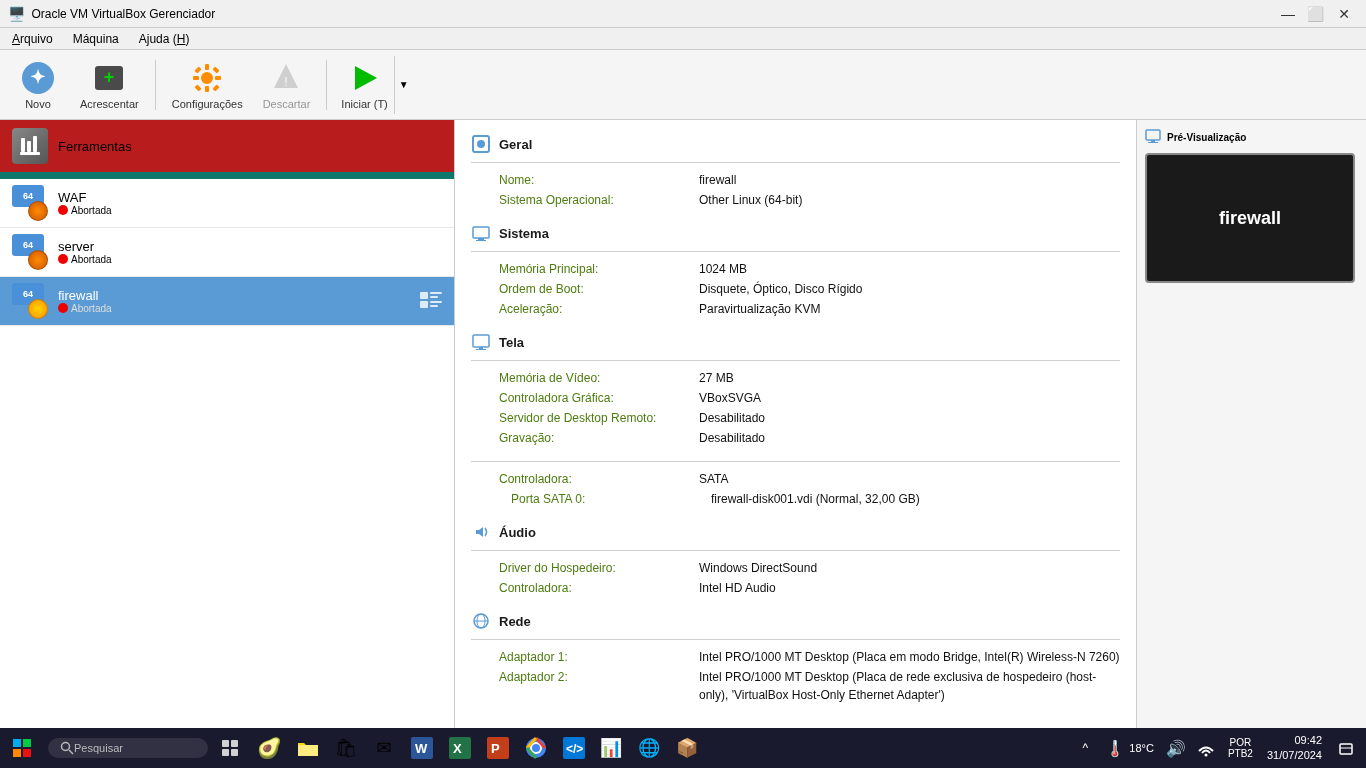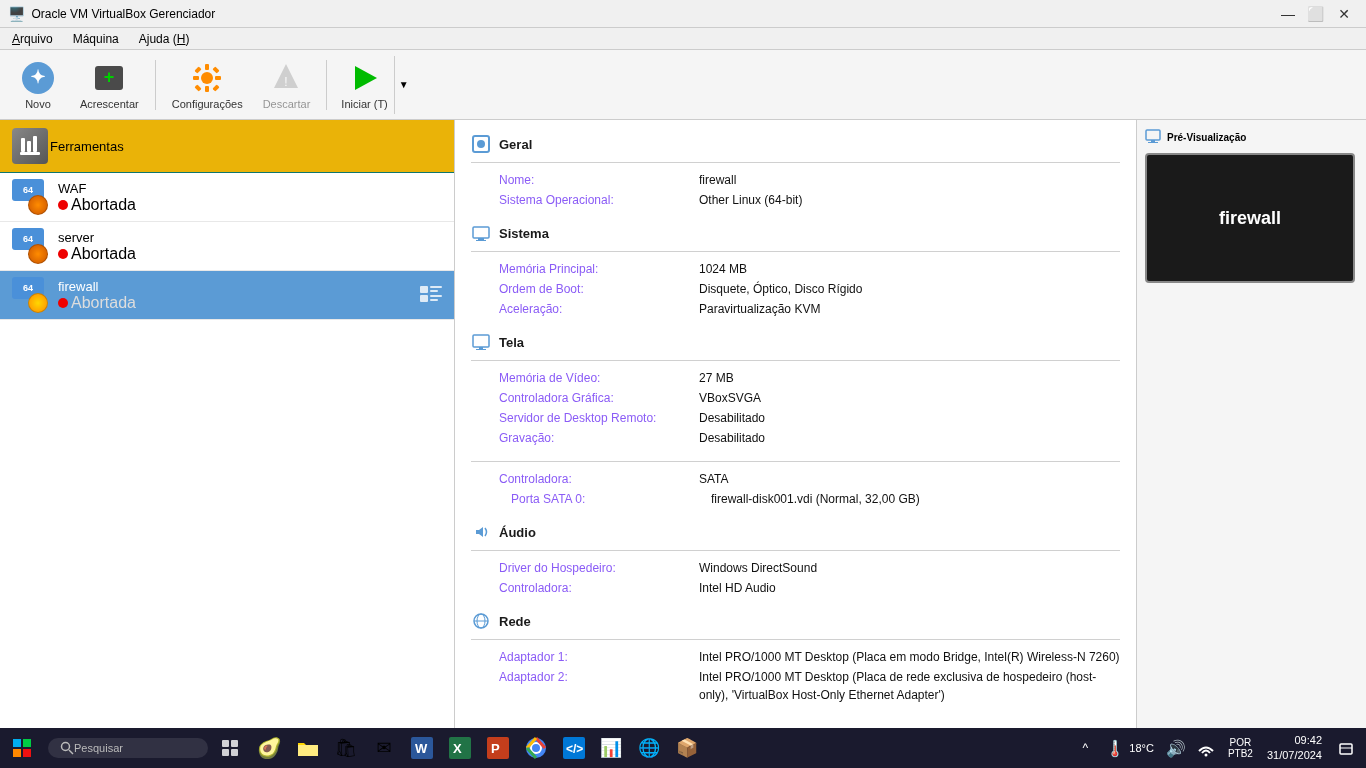--- a/index.html
+++ b/index.html
@@ -114,23 +114,23 @@
       padding: 0 4px;
       font-size: 10px;
       border-left: 1px solid #ccc;
     }
 
     
     .sidebar-header {
       display: flex;
       align-items: center;
       padding: 8px 12px;
-      background: #eab308;
-      border-bottom: 1px solid #0f766e;
-      gap: 2px;
+      background: #b91c1c;
+      border-bottom: 7px solid #0f766e;
+      gap: 10px;
       cursor: pointer;
     }
     .tools-icon {
       width: 36px;
       height: 36px;
       background: linear-gradient(135deg, #888, #555);
       border-radius: 4px;
       display: flex;
       align-items: center;
       justify-content: center;
@@ -178,21 +178,21 @@
       position: absolute;
       bottom: 0;
       right: 0;
       border: 1px solid rgba(0,0,0,0.2);
     }
     .vm-icon-os.orange { background: radial-gradient(circle, #ff8c00, #cc5500); }
     .vm-icon-os.yellow { background: radial-gradient(circle, #ffd700, #ff8c00); }
 
     .vm-info { flex: 1; }
     .vm-name { font-size: 13px; font-weight: 500; }
-    .vm-status { font-size: 16px; display: flex; align-items: center; gap: 3px; }
+    .vm-status { font-size: 10px; display: flex; align-items: flex-start; gap: 3px; }
     .vm-item.selected .vm-status { color: #ddd; }
     .vm-status-dot { width: 10px; height: 10px; background: #e00; border-radius: 50%; display: inline-block; }
     .vm-item.selected .vm-status-dot {  }
 
     .vm-list-icon { margin-left: auto; font-size: 14px; }
 
     
     #content {
       flex: 1;
       background: #fff;
@@ -222,21 +222,21 @@
       color: #1a1a1a;
     }
     .section-divider {
       border: none;
       border-top: 1px solid #d0d0d0;
       margin-bottom: 8px;
     }
 
     .info-table { padding-left: 28px; margin-bottom: 14px; }
     .info-row { display: flex; gap: 0; margin-bottom: 2px; line-height: 1.5; }
-    .info-label { min-width: 200px; color: #8b5cf6; font-size: 12px; }
+    .info-label { min-width: 200px; color: #4d7c0f; font-size: 12px; }
     .info-value { color: #111; font-size: 12px; }
 
     .sub-row { padding-left: 12px; }
 
     
     #preview-panel {
       width: 230px;
       border-left: 1px solid #ccc;
       padding: 8px;
       background: #f5f5f5;

